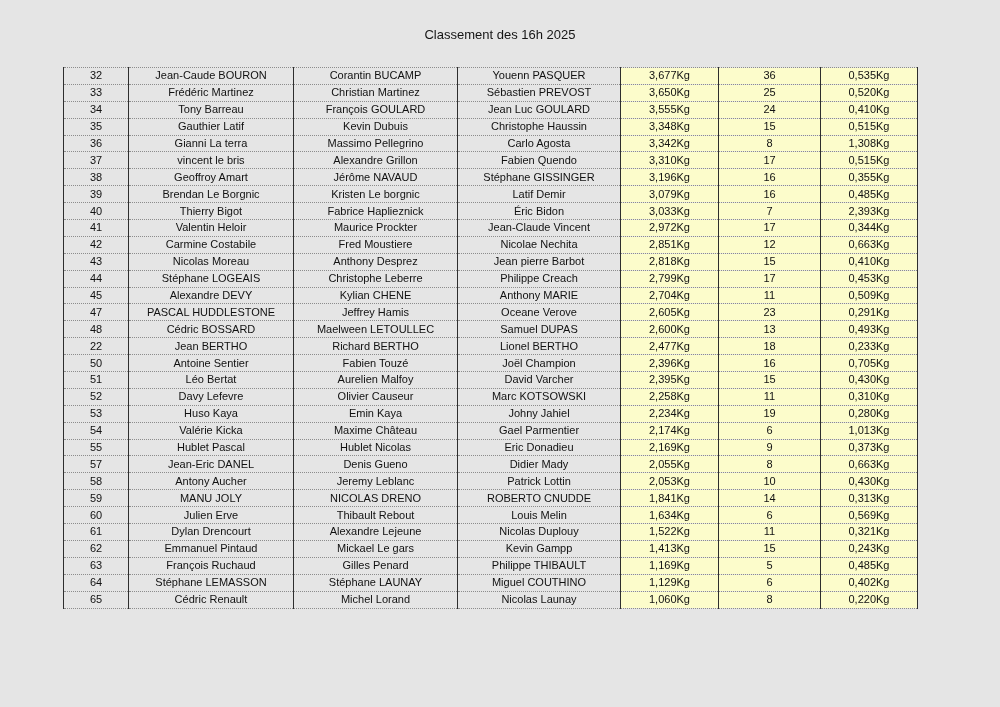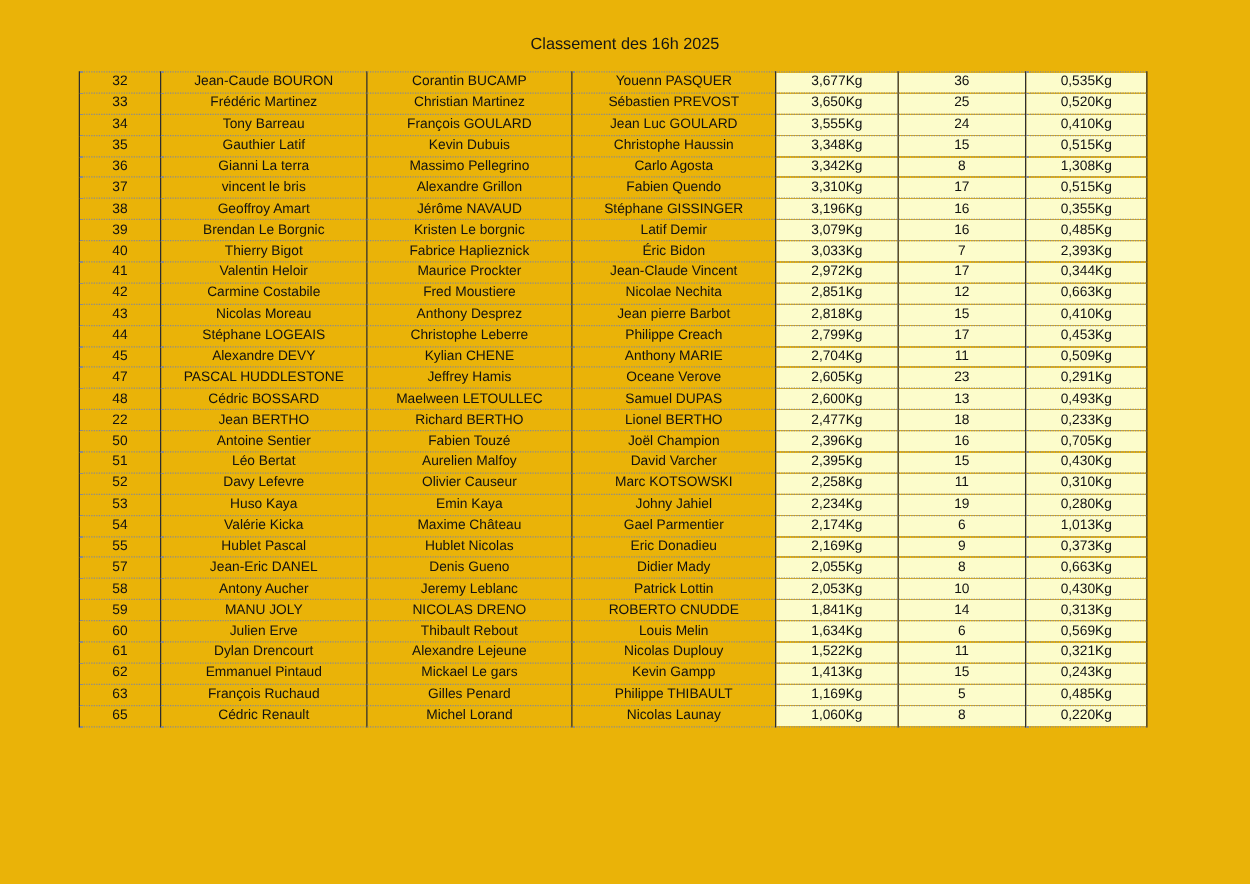--- a/index.html
+++ b/index.html
@@ -9,36 +9,36 @@
     width: 1000px;
     height: 707px;
     font-family: "Liberation Sans", sans-serif;
     color: #000;
     overflow: hidden;
   }
   .page {
     position: relative;
     width: 1000px;
     height: 707px;
-    background: #eab308;
+    background: #e5e5e5;
   }
   .doc-title {
     position: absolute;
     top: 27px;
     left: 0;
     width: 100%;
     text-align: center;
     font-size: 13px;
     font-weight: 400;
     color: #151515;
   }
   table.ranking {
     position: absolute;
     left: 63px;
-    top: 57px;
+    top: 67px;
     width: 854px;
     border-collapse: collapse;
     table-layout: fixed;
   }
   table.ranking td {
     height: 15.9px;
     padding: 0 2px;
     font-size: 11px;
     line-height: 1;
     text-align: center;
@@ -349,20 +349,29 @@
         <tr>
           <td>63</td>
           <td>François Ruchaud</td>
           <td>Gilles Penard</td>
           <td>Philippe THIBAULT</td>
           <td class="yellow">1,169Kg</td>
           <td class="yellow">5</td>
           <td class="yellow">0,485Kg</td>
         </tr>
         <tr>
+          <td>64</td>
+          <td>Stéphane LEMASSON</td>
+          <td>Stéphane LAUNAY</td>
+          <td>Miguel COUTHINO</td>
+          <td class="yellow">1,129Kg</td>
+          <td class="yellow">6</td>
+          <td class="yellow">0,402Kg</td>
+        </tr>
+        <tr>
           <td>65</td>
           <td>Cédric Renault</td>
           <td>Michel Lorand</td>
           <td>Nicolas Launay</td>
           <td class="yellow">1,060Kg</td>
           <td class="yellow">8</td>
           <td class="yellow">0,220Kg</td>
         </tr>
       </tbody>
   </table>

